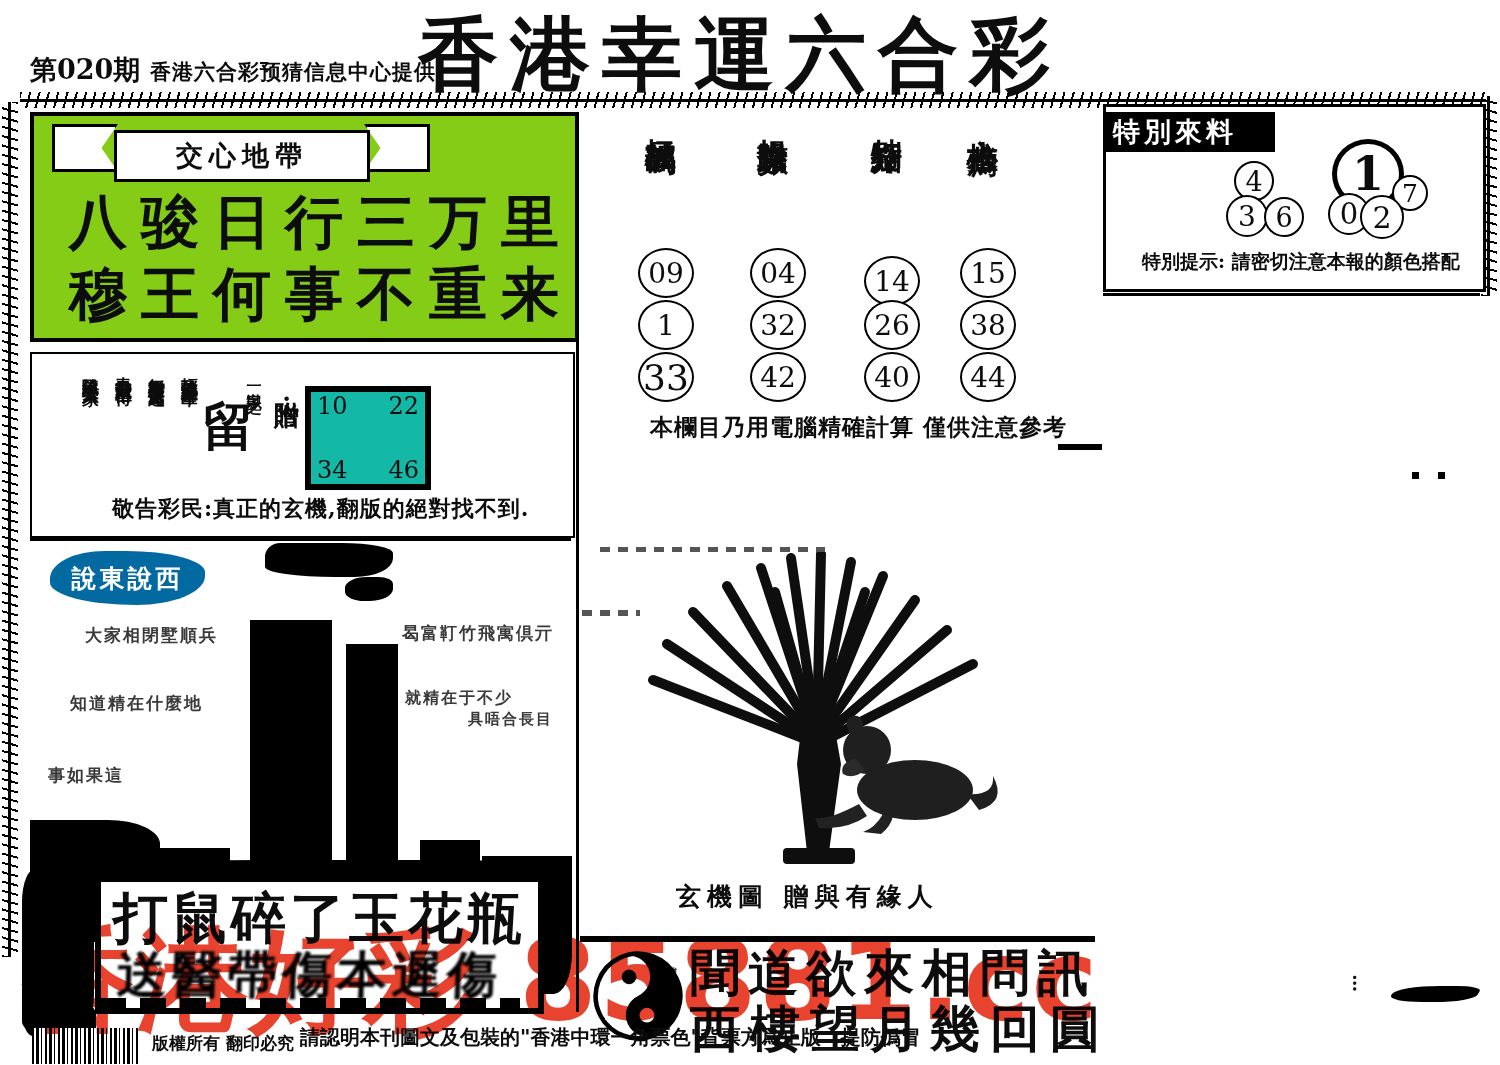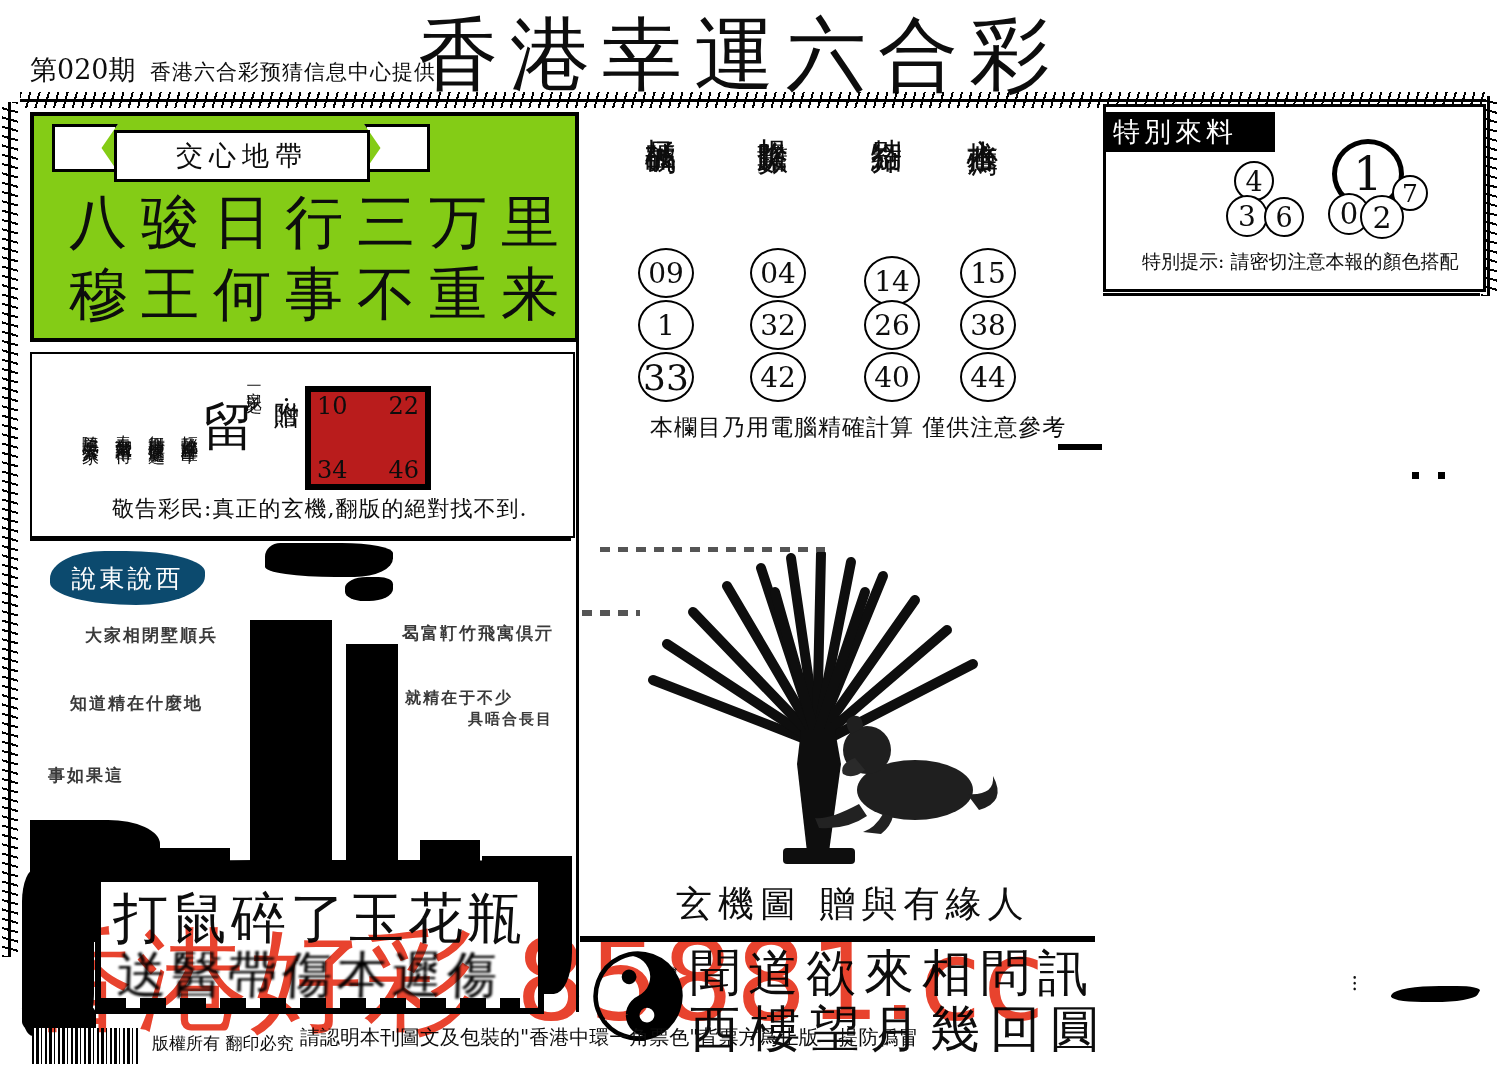--- a/index.html
+++ b/index.html
@@ -1,19 +1,19 @@
 <!DOCTYPE html>
 <html><head>
 <meta charset="utf-8">
 <style>
   html,body{margin:0;padding:0;background:#888;}
   #page{position:relative;width:1500px;height:1065px;background:#ffffff;overflow:hidden;
         font-family:"DejaVu Serif", serif;color:#0d0d0d;}
   .abs{position:absolute;}
-  .b{font-weight:normal;text-align:center;}
+  .b{font-weight:bold;}
   .vine-h{background:
       repeating-linear-gradient(105deg,#000 0 2px,transparent 2px 9px),
       linear-gradient(#000 0 0) 50% 55% / 100% 3px no-repeat;}
   .vine-v{background:
       repeating-linear-gradient(15deg,#000 0 2px,transparent 2px 9px),
       linear-gradient(#000 0 0) 45% 50% / 3px 100% no-repeat;}
   .box{border:4px solid #000;background:#84cc16;}
   .circle{display:flex;align-items:center;justify-content:center;border:2px solid #000;
           border-radius:50%;background:#fff;font-family:"DejaVu Serif",serif;}
   .vtext{writing-mode:vertical-rl;text-orientation:upright;letter-spacing:2px;}
@@ -46,31 +46,31 @@
   <div class="abs" style="left:30px;top:352px;width:541px;height:182px;border:2px solid #000;background:#fff;">
     <div class="abs" style="left:48px;top:10px;height:130px;display:flex;flex-direction:row-reverse;gap:10px;">
       <div class="vtext b" style="font-size:17px;">輕盈嬝娜占年華</div>
       <div class="vtext b" style="font-size:17px;">舞榭妝樓處處遮</div>
       <div class="vtext b" style="font-size:17px;">春盡絮飛留不得</div>
       <div class="vtext b" style="font-size:17px;">隨風好去落人家</div>
     </div>
     <div class="abs b" style="left:170px;top:38px;font-size:52px;">留</div>
     <div class="abs vtext b" style="left:212px;top:24px;font-size:15px;">一字以記之</div>
     <div class="abs vtext b" style="left:238px;top:28px;font-size:25px;">附贈:</div>
-    <div class="abs" style="left:273px;top:32px;width:114px;height:92px;border:6px solid #000;background:#b91c1c;">
+    <div class="abs" style="left:273px;top:32px;width:114px;height:92px;border:6px solid #000;background:#14b8a6;">
       <span class="abs" style="left:6px;top:0px;font-size:24px;">10</span>
       <span class="abs" style="right:6px;top:0px;font-size:24px;margin-left:25px;">22</span>
       <span class="abs" style="left:6px;bottom:0px;font-size:24px;">34</span>
       <span class="abs" style="right:6px;bottom:0px;font-size:24px;">46</span>
     </div>
     <div class="abs b" style="left:80px;top:140px;font-size:22px;letter-spacing:1px;">敬告彩民:真正的玄機,翻版的絕對找不到.</div>
   </div>
 
   <div class="abs" style="left:30px;top:538px;width:541px;height:74px;border-top:3px solid #000;background:#fff;">
-    <div class="abs" style="left:20px;top:10px;width:155px;height:54px;background:#0c4a6e;border-radius:38% 55% 48% 60%/55% 42% 58% 45%;display:flex;align-items:center;justify-content:center;">
+    <div class="abs" style="left:20px;top:10px;width:155px;height:54px;background:#0369a1;border-radius:38% 55% 48% 60%/55% 42% 58% 45%;display:flex;align-items:center;justify-content:center;">
       <span class="b" style="color:#fff;font-size:25px;letter-spacing:3px;">說東說西</span>
     </div>
     <div class="abs blob" style="left:235px;top:2px;width:128px;height:34px;border-radius:12% 40% 30% 55%/40% 30% 55% 30%;"></div>
     <div class="abs blob" style="left:315px;top:36px;width:48px;height:24px;border-radius:45% 30% 50% 40%;"></div>
   </div>
 
   <div class="abs" style="left:30px;top:612px;width:542px;height:330px;background:#fff;overflow:hidden;">
 
     <div class="abs blob" style="left:220px;top:8px;width:82px;height:300px;"></div>
     <div class="abs blob" style="left:316px;top:32px;width:52px;height:276px;"></div>
@@ -154,21 +154,21 @@
     <g fill="#1f1f1f">
       <ellipse cx="300" cy="238" rx="58" ry="30"></ellipse>
       <circle cx="252" cy="198" r="24"></circle>
       <path d="M236,182 q-10,-14 2,-18 q10,-2 10,12 Z"></path>
       <path d="M240,206 q-16,6 -12,16 q10,6 22,-4 Z" fill="#2a2a2a"></path>
       <path d="M352,242 q28,2 26,-18 q14,26 -14,34 Z" fill="#1f1f1f"></path>
       <path d="M244,252 q-30,16 -44,14 l4,10 q28,2 48,-12 Z" fill="#222"></path>
       <path d="M268,262 q-8,14 -20,18 l18,2 q10,-8 12,-18 Z" fill="#222"></path>
     </g>
   </svg>
-  <div class="abs b" style="left:676px;top:880px;font-size:36px;letter-spacing:6px;white-space:nowrap;">玄機圖 贈與有緣人</div>
+  <div class="abs b" style="left:676px;top:880px;font-size:25px;letter-spacing:6px;white-space:nowrap;">玄機圖 贈與有緣人</div>
 
   <div class="abs blob" style="left:580px;top:936px;width:515px;height:6px;"></div>
   <svg class="abs" style="left:592px;top:950px;" width="92" height="92" viewBox="0 0 100 100">
     <g transform="rotate(-25 50 50)">
       <circle cx="50" cy="50" r="46" fill="#fff" stroke="#000" stroke-width="5"></circle>
       <path d="M50,4 a46,46 0 0 1 0,92 a23,23 0 0 1 0,-46 a23,23 0 0 0 0,-46 Z" fill="#000"></path>
       <circle cx="50" cy="27" r="8" fill="#000"></circle>
       <circle cx="50" cy="73" r="8" fill="#fff"></circle>
     </g>
     <text x="66" y="22" font-size="13" fill="#000" transform="rotate(18 66 22)">玄機</text>

